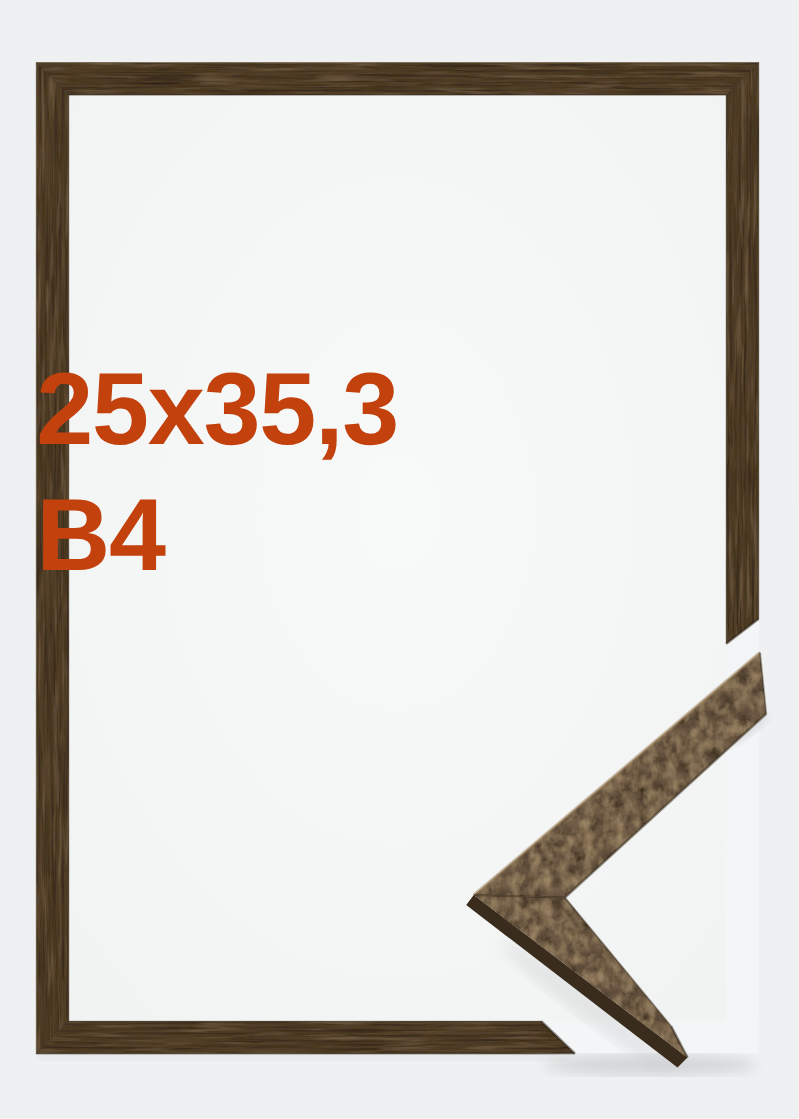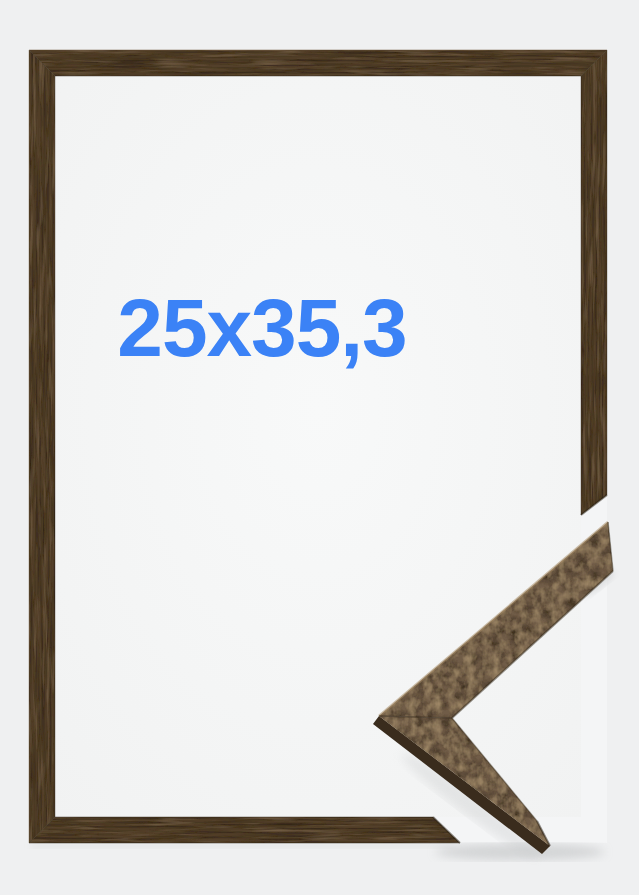--- a/index.html
+++ b/index.html
@@ -9,26 +9,26 @@
     font-family: "Liberation Sans", "DejaVu Sans", sans-serif;
   }
   .stage {
     position: relative;
     width: 639px; height: 895px;
   }
   .stage svg { position: absolute; left: 0; top: 0; display: block; }
   .size-label-block {
     position: absolute;
     left: 29px; top: 277px; width: 466px;
-    text-align: center;
+    text-align: left;
     line-height: 101px;
     font-size: 82px;
     font-weight: 700;
     letter-spacing: -1px;
-    color: #3b82f6;
+    color: #c2410c;
     user-select: none;
   }
 </style>
 </head>
 <body>
 
 <div class="stage">
 
   <svg width="639" height="895" viewBox="0 0 639 895">
     <defs>
@@ -151,15 +151,16 @@
       <line x1="452" y1="718" x2="613" y2="571" stroke="#302517" stroke-opacity="0.5" stroke-width="2"></line>
       <line x1="452" y1="718" x2="537" y2="821" stroke="#302517" stroke-opacity="0.4" stroke-width="1.5"></line>
       <line x1="537" y1="821" x2="550" y2="846" stroke="#241b10" stroke-opacity="0.5" stroke-width="2"></line>
       <line x1="608" y1="522" x2="613" y2="571" stroke="#241b10" stroke-opacity="0.4" stroke-width="1.5"></line>
       <line x1="379" y1="716" x2="452" y2="718" stroke="#2f2416" stroke-opacity="0.5" stroke-width="1.5"></line>
     </g>
   </svg>
 
   <div class="size-label-block">
     <div>25x35,3</div>
+    <div>B4</div>
   </div>
 
 </div>
 
 </body></html>

